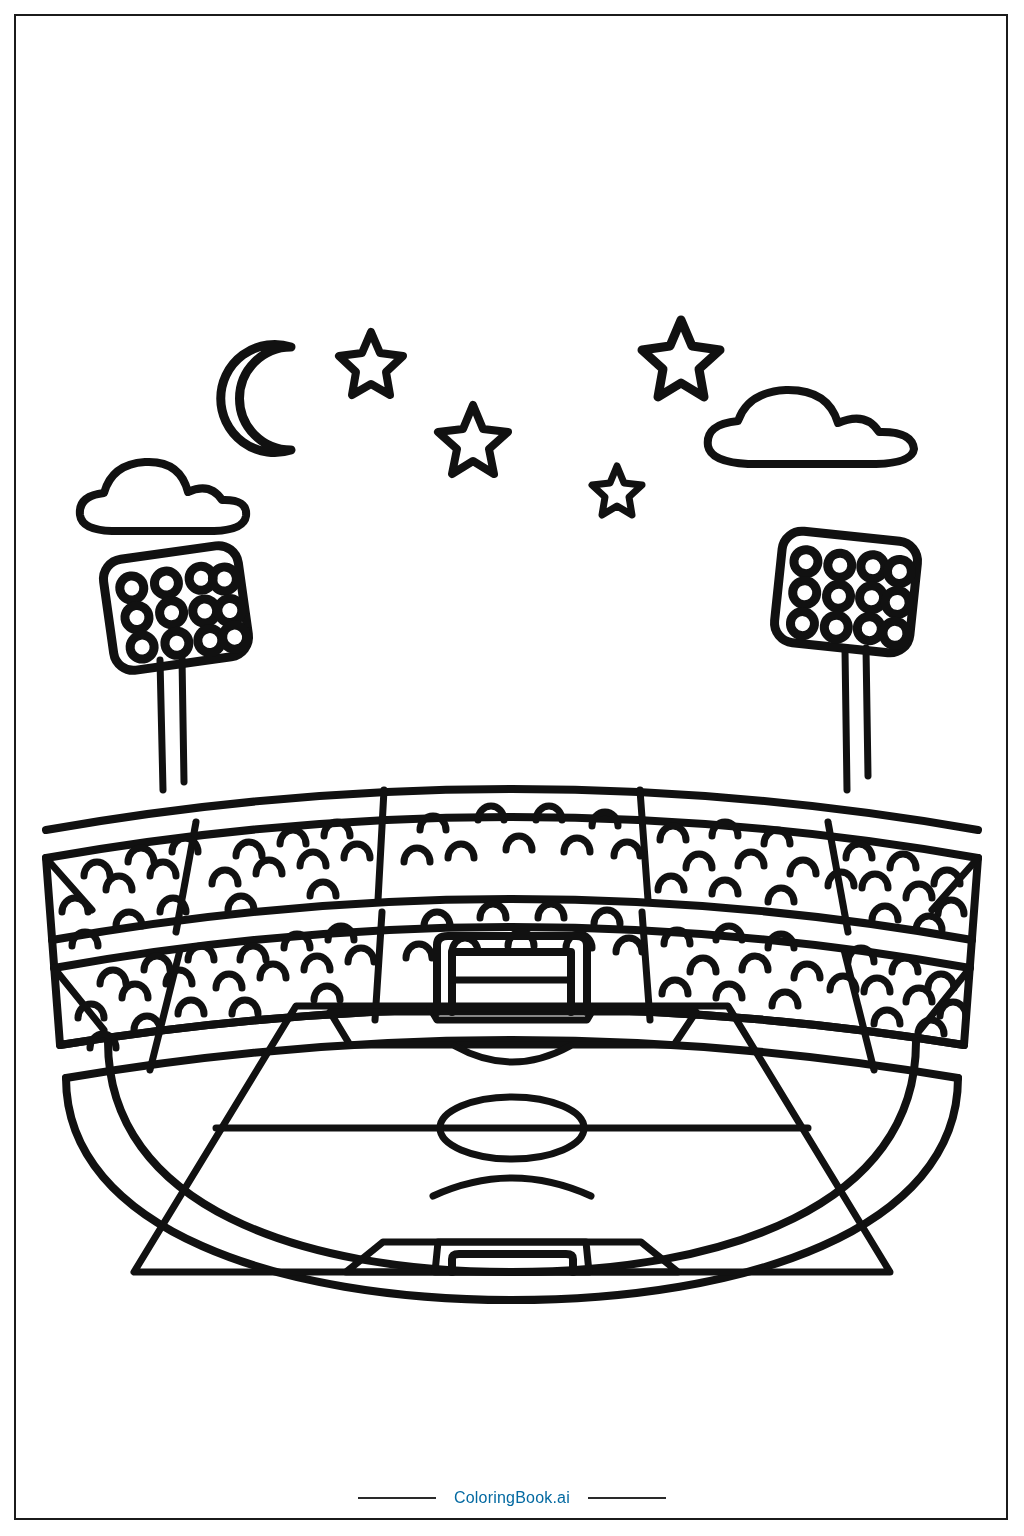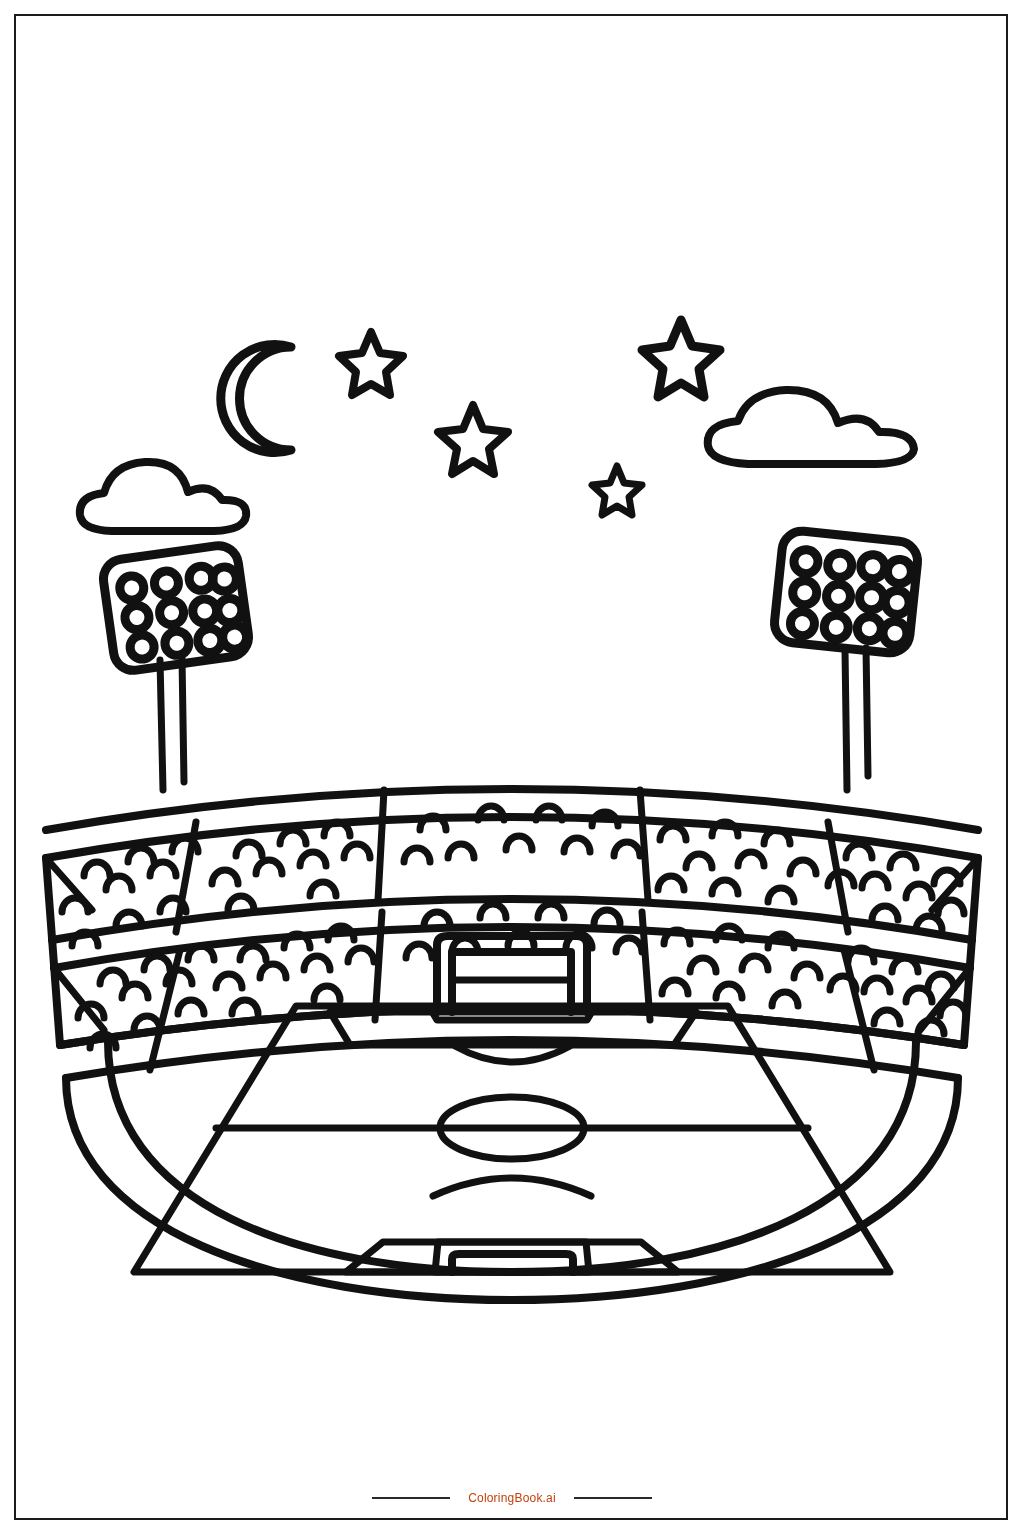--- a/index.html
+++ b/index.html
@@ -48,23 +48,23 @@
     align-items: center;
     justify-content: center;
     gap: 18px;
   }
   .footer-rule {
     width: 78px;
     height: 2px;
     background: #2a2a2a;
   }
   #footer-text {
-    font-size: 12px;
+    font-size: 16px;
     letter-spacing: 0.2px;
-    color: #c2410c;
+    color: #0369a1;
     white-space: nowrap;
   }
   svg .ink {
     fill: none;
     stroke: #111111;
     stroke-linecap: round;
     stroke-linejoin: round;
   }
 </style>
 </head>

